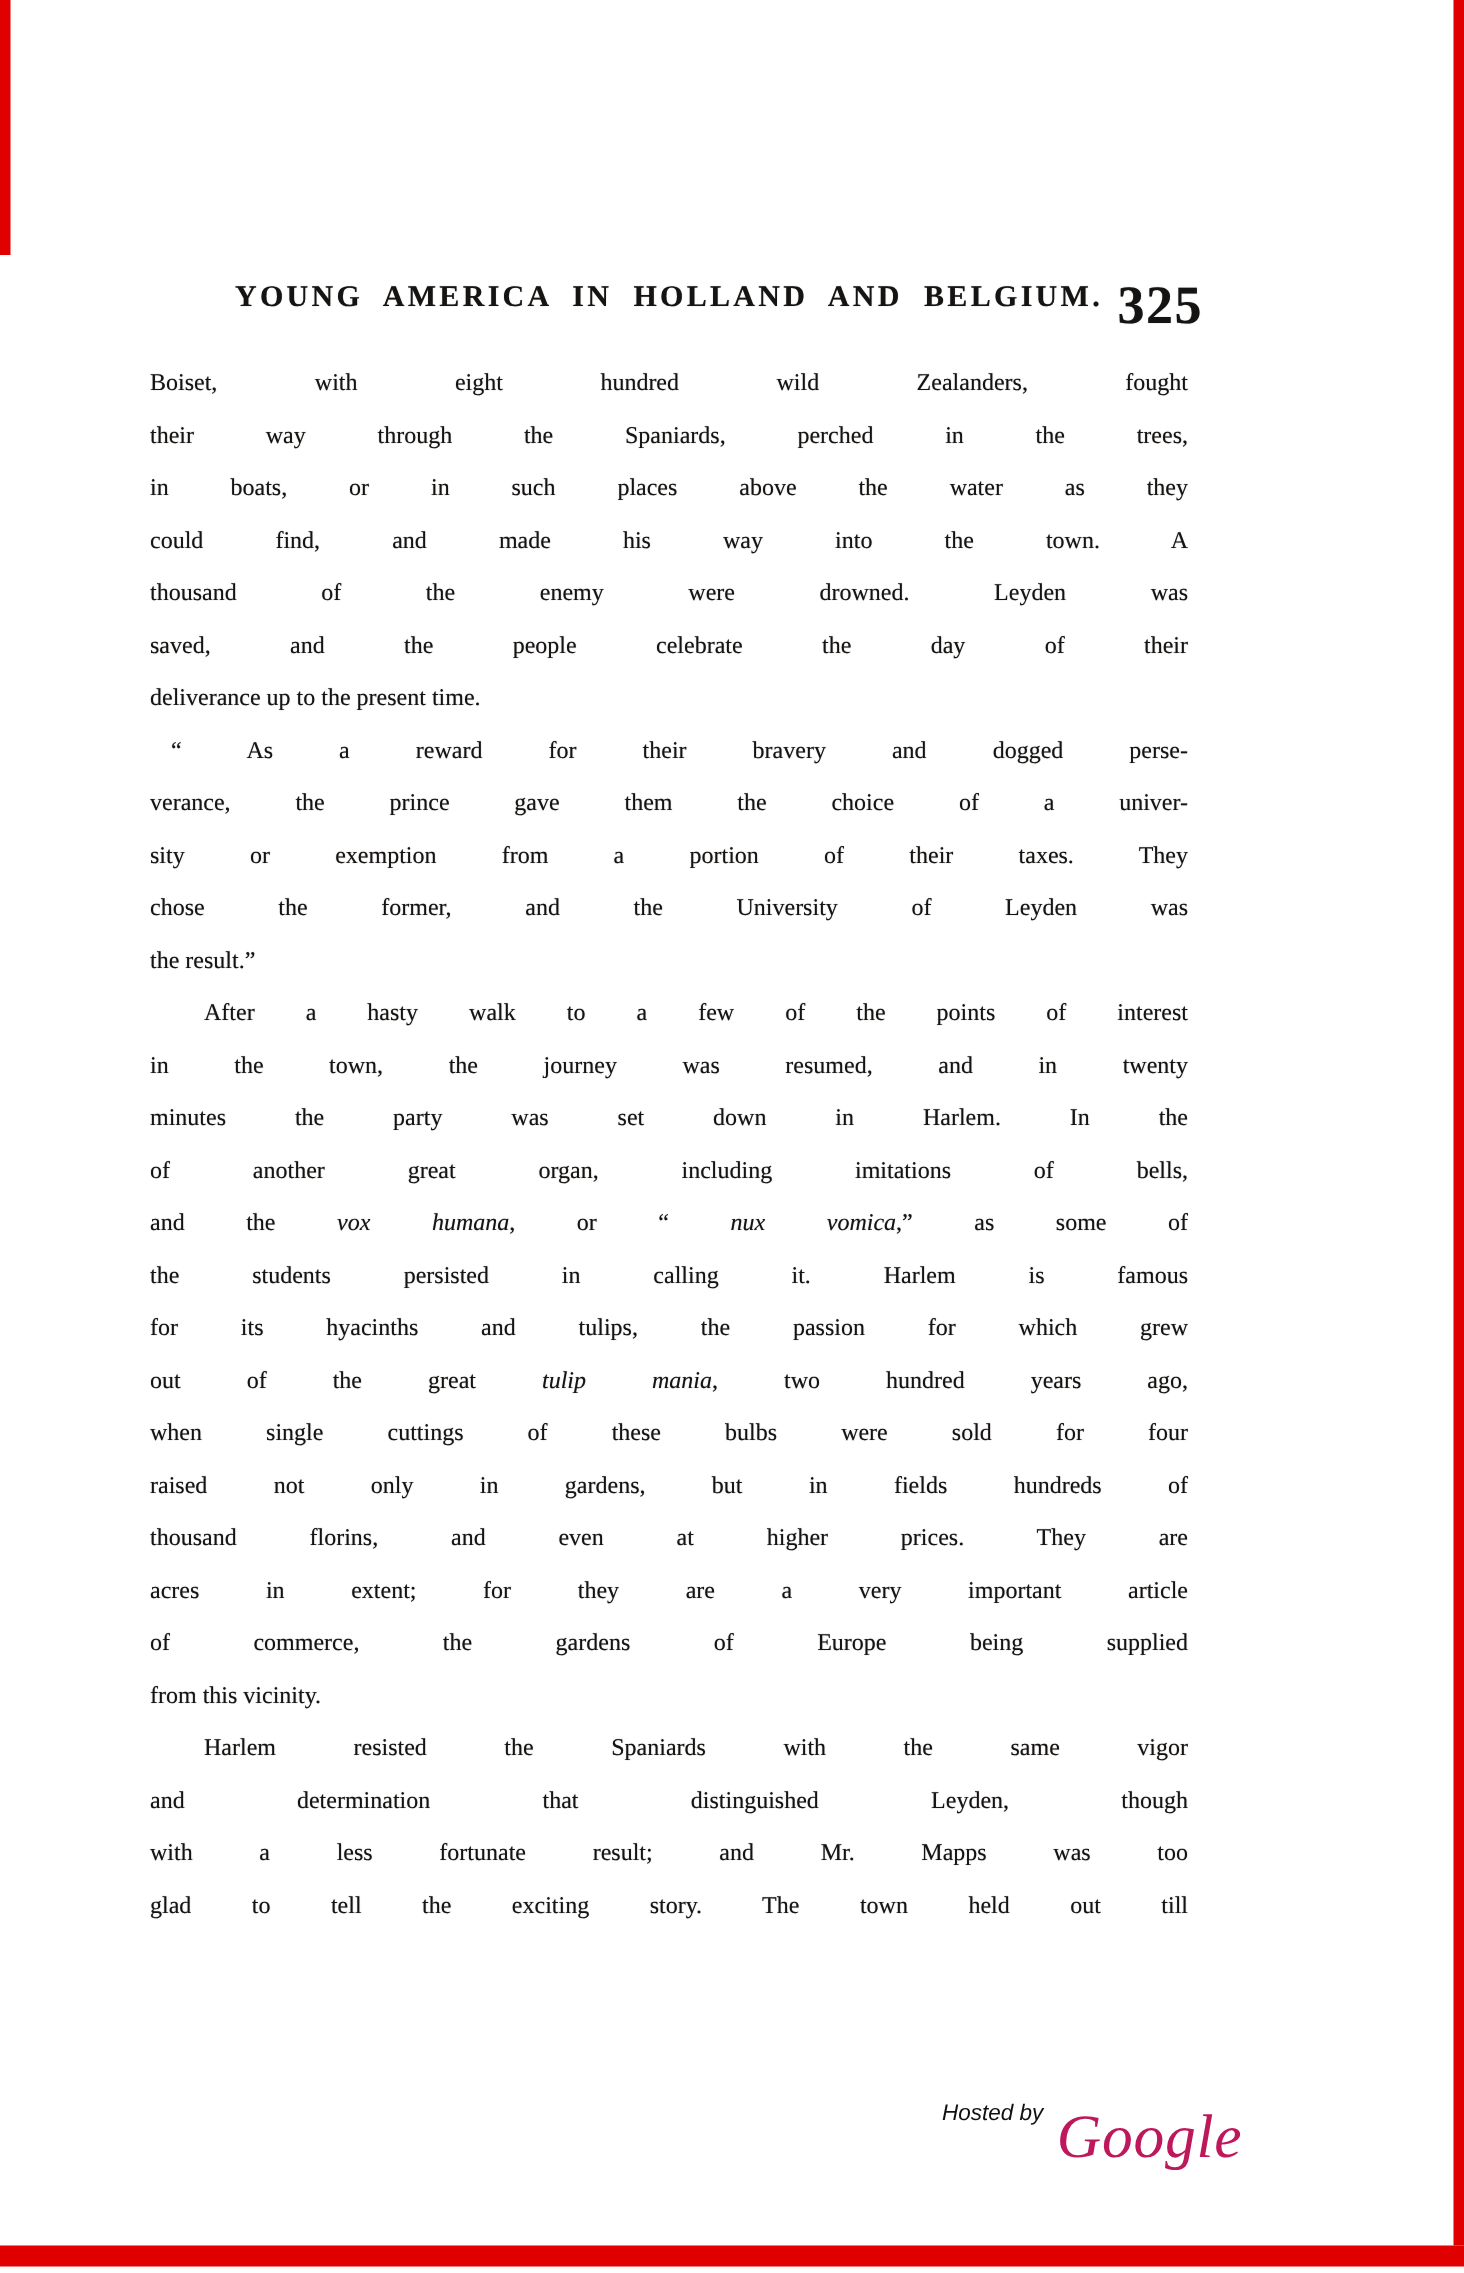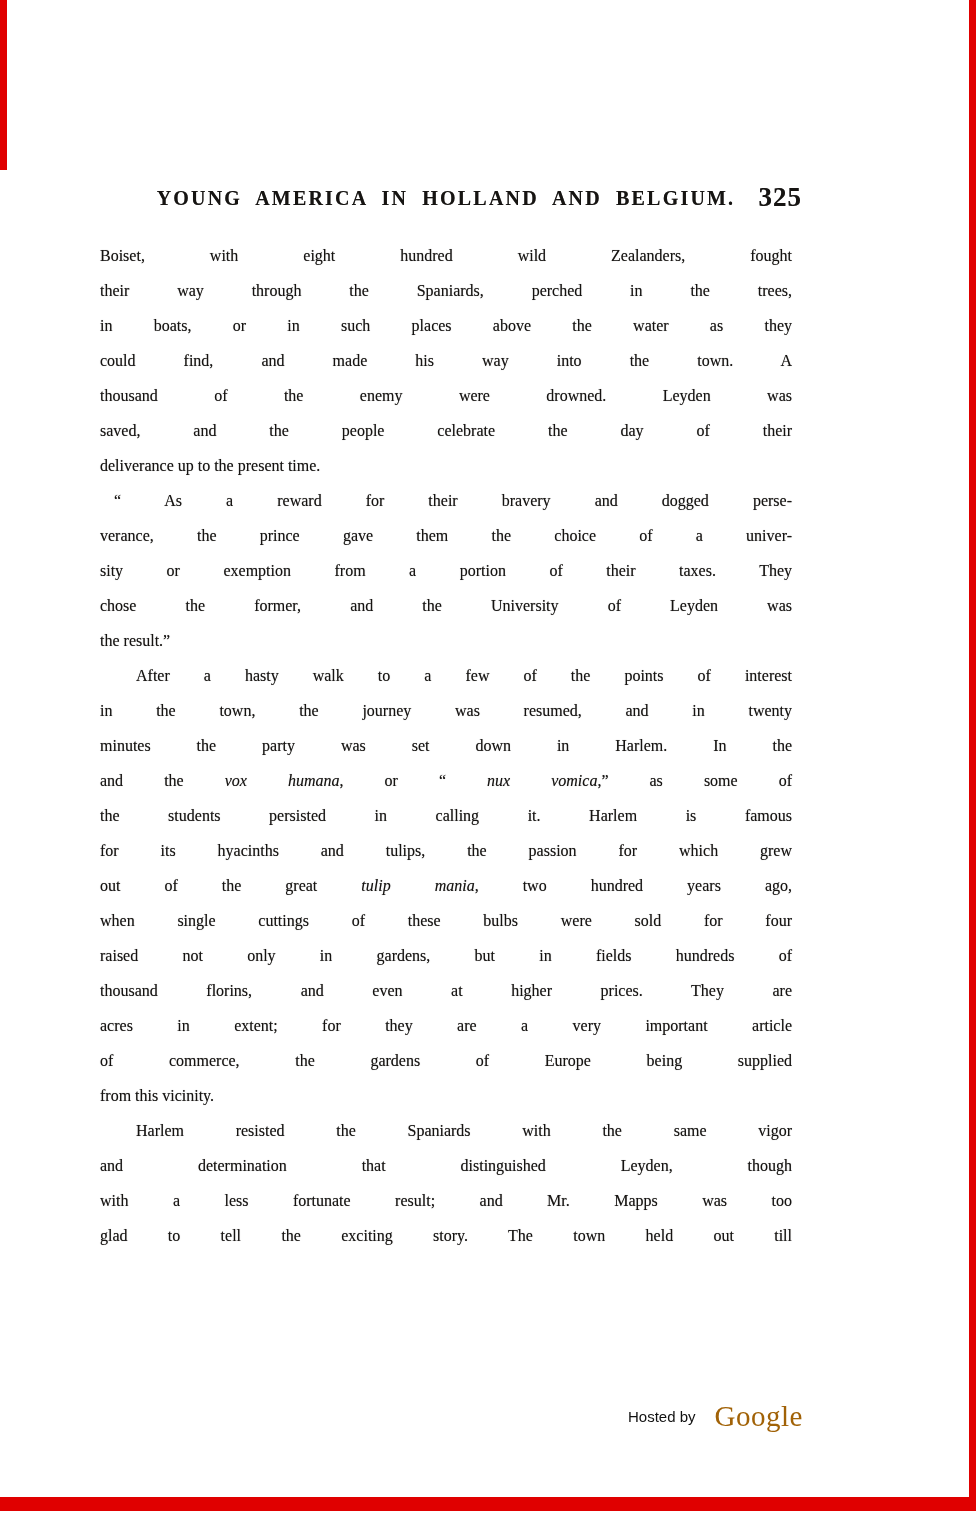--- a/index.html
+++ b/index.html
@@ -21,50 +21,50 @@
   .running-head{
     position:absolute;left:100px;top:187px;width:692px;
     text-align:center;white-space:nowrap;
   }
   .head-title{
     font-size:20px;font-weight:bold;letter-spacing:2.2px;word-spacing:7px;
     text-shadow:0 0 .6px rgba(22,20,18,.55);
   }
   .head-pagenum{
     position:absolute;right:-10px;top:-5px;
-    font-size:27px;font-weight:bold;letter-spacing:1px;
+    font-size:36px;font-weight:bold;letter-spacing:1px;
     text-shadow:0 0 .6px rgba(22,20,18,.55);
   }
 
   
   .body-text{
     position:absolute;left:100px;top:238px;width:692px;
     font-size:16px;line-height:35px;
     text-shadow:0 0 .7px rgba(22,20,18,.5);
   }
   .line{
     text-align:justify;
     text-align-last:justify;
     height:35px;
   }
   .line.lastline{text-align-last:left;}
   .it{font-style:italic;}
 
   
   .watermark{
     position:absolute;left:628px;top:1400px;
-    display:flex;align-items:center;gap:9px;white-space:nowrap;
+    display:flex;align-items:flex-start;gap:9px;white-space:nowrap;font-style:italic;
   }
   .hostedby{
     font-family:"Liberation Sans","DejaVu Sans",sans-serif;
     font-size:15px;color:#111;
   }
   .glogo{
     font-family:"Liberation Serif","DejaVu Serif",serif;
-    font-size:29px;color:#a16207;letter-spacing:.5px;margin-left:10px;
+    font-size:41px;color:#be185d;letter-spacing:.5px;
   }
 </style>
 </head>
 <body>
 
 <div class="page">
 
   <div class="edge-mark edge-left"></div>
   <div class="edge-mark edge-right"></div>
   <div class="edge-mark edge-bottom"></div>
@@ -83,20 +83,21 @@
       <div class="line"><span>saved, and the people celebrate the day of their</span></div>
       <div class="line lastline"><span>deliverance up to the present time.</span></div>
       <div class="line" style="text-indent: 14px;"><span>“ As a reward for their bravery and dogged perse-</span></div>
       <div class="line"><span>verance, the prince gave them the choice of a univer-</span></div>
       <div class="line"><span>sity or exemption from a portion of their taxes. They</span></div>
       <div class="line"><span>chose the former, and the University of Leyden was</span></div>
       <div class="line lastline"><span>the result.”</span></div>
       <div class="line" style="text-indent: 36px;"><span>After a hasty walk to a few of the points of interest</span></div>
       <div class="line"><span>in the town, the journey was resumed, and in twenty</span></div>
       <div class="line"><span>minutes the party was set down in Harlem. In the</span></div>
+      <div class="line"><span>of another great organ, including imitations of bells,</span></div>
       <div class="line"><span>and the </span><span class="it">vox humana</span><span>, or “ </span><span class="it">nux vomica</span><span>,” as some of</span></div>
       <div class="line"><span>the students persisted in calling it. Harlem is famous</span></div>
       <div class="line"><span>for its hyacinths and tulips, the passion for which grew</span></div>
       <div class="line"><span>out of the great </span><span class="it">tulip mania</span><span>, two hundred years ago,</span></div>
       <div class="line"><span>when single cuttings of these bulbs were sold for four</span></div>
       <div class="line"><span>raised not only in gardens, but in fields hundreds of</span></div>
       <div class="line"><span>thousand florins, and even at higher prices. They are</span></div>
       <div class="line"><span>acres in extent; for they are a very important article</span></div>
       <div class="line"><span>of commerce, the gardens of Europe being supplied</span></div>
       <div class="line lastline"><span>from this vicinity.</span></div>

